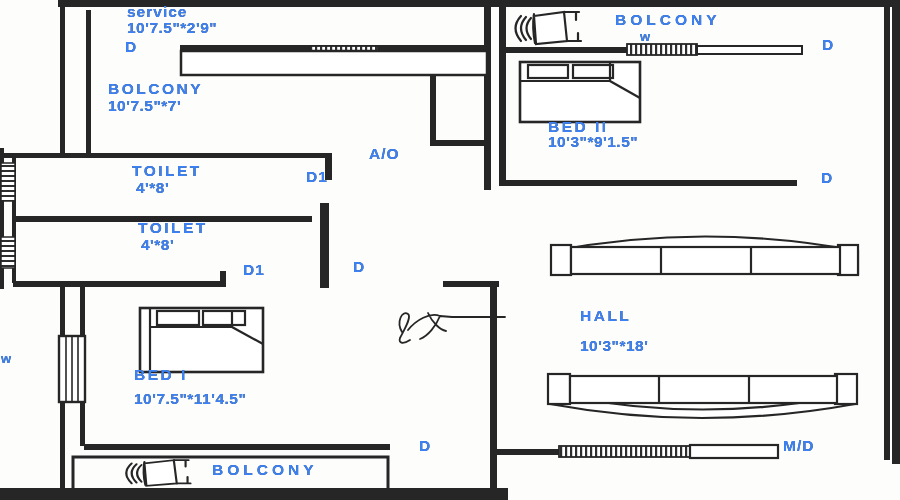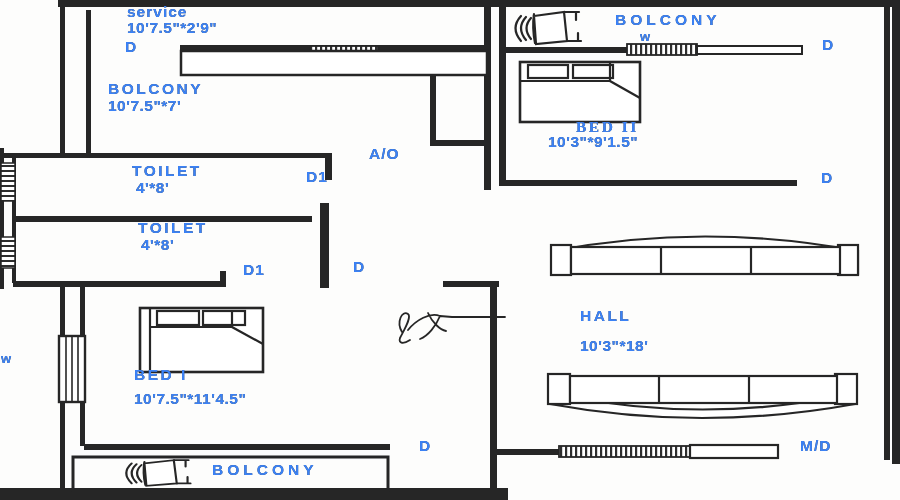--- a/index.html
+++ b/index.html
@@ -156,21 +156,21 @@
   <div class="lbl dims" style="left:127px;top:19px;">10'7.5"*2'9"</div>
   <div class="lbl" style="left:125px;top:38px;">D</div>
 
   <div class="lbl sp2" style="left:108px;top:80px;">BOLCONY</div>
   <div class="lbl dims" style="left:108px;top:97px;">10'7.5"*7'</div>
 
   <div class="lbl sp4" style="left:615px;top:11px;">BOLCONY</div>
   <div class="lbl sm" style="left:640px;top:30px;">w</div>
   <div class="lbl" style="left:822px;top:36px;">D</div>
 
-  <div class="lbl sp2" style="left:576px;top:118px;font-family:Liberation Serif, serif;">BED II</div>
+  <div class="lbl sp2" style="left:548px;top:118px;">BED II</div>
   <div class="lbl dims" style="left:548px;top:133px;">10'3"*9'1.5"</div>
 
   <div class="lbl" style="left:369px;top:145px;">A/O</div>
 
   <div class="lbl sp2" style="left:132px;top:162px;">TOILET</div>
   <div class="lbl dims" style="left:136px;top:179px;">4'*8'</div>
   <div class="lbl" style="left:306px;top:168px;">D1</div>
 
   <div class="lbl sp2" style="left:138px;top:219px;">TOILET</div>
   <div class="lbl dims" style="left:141px;top:236px;">4'*8'</div>
@@ -181,17 +181,17 @@
 
   <div class="lbl sp2" style="left:580px;top:307px;">HALL</div>
   <div class="lbl dims" style="left:580px;top:337px;">10'3"*18'</div>
 
   <div class="lbl sp2" style="left:134px;top:366px;">BED I</div>
   <div class="lbl dims" style="left:134px;top:390px;">10'7.5"*11'4.5"</div>
 
   <div class="lbl sm" style="left:1px;top:352px;">w</div>
 
   <div class="lbl" style="left:419px;top:437px;">D</div>
-  <div class="lbl" style="left:800px;top:437px;">M/D</div>
+  <div class="lbl" style="left:783px;top:437px;">M/D</div>
 
   <div class="lbl sp4" style="left:212px;top:461px;">BOLCONY</div>
 
 </div>
 
 </body></html>

